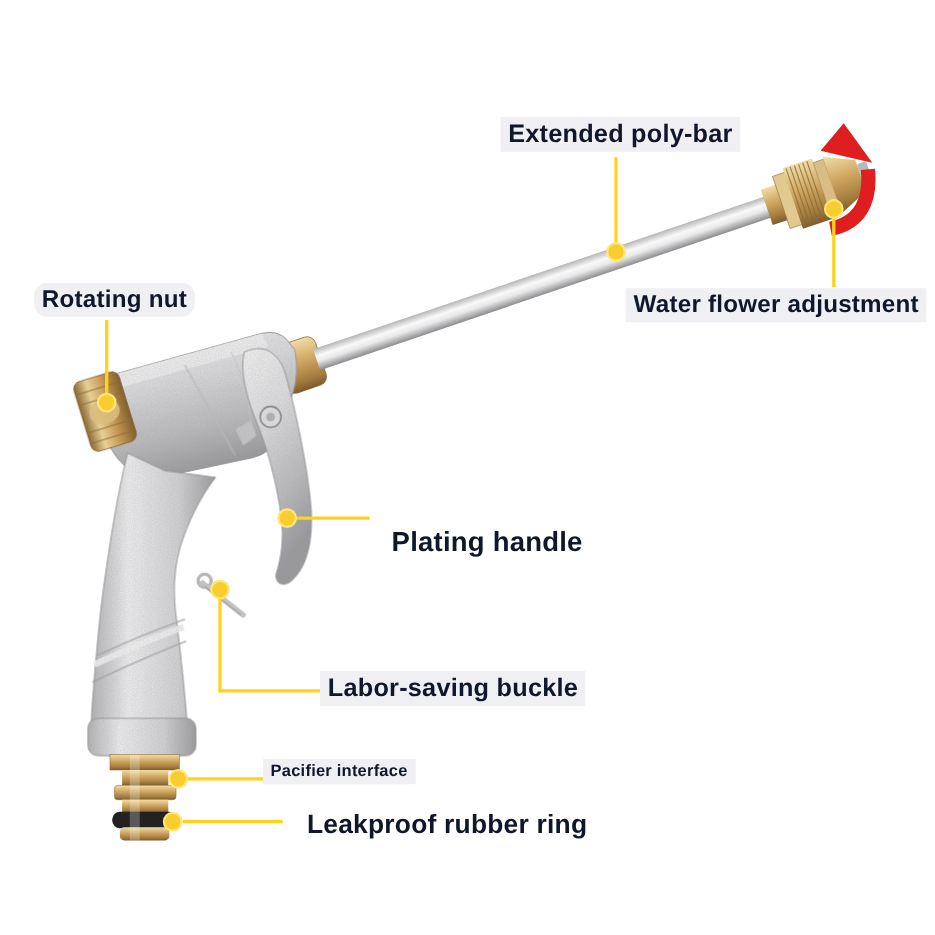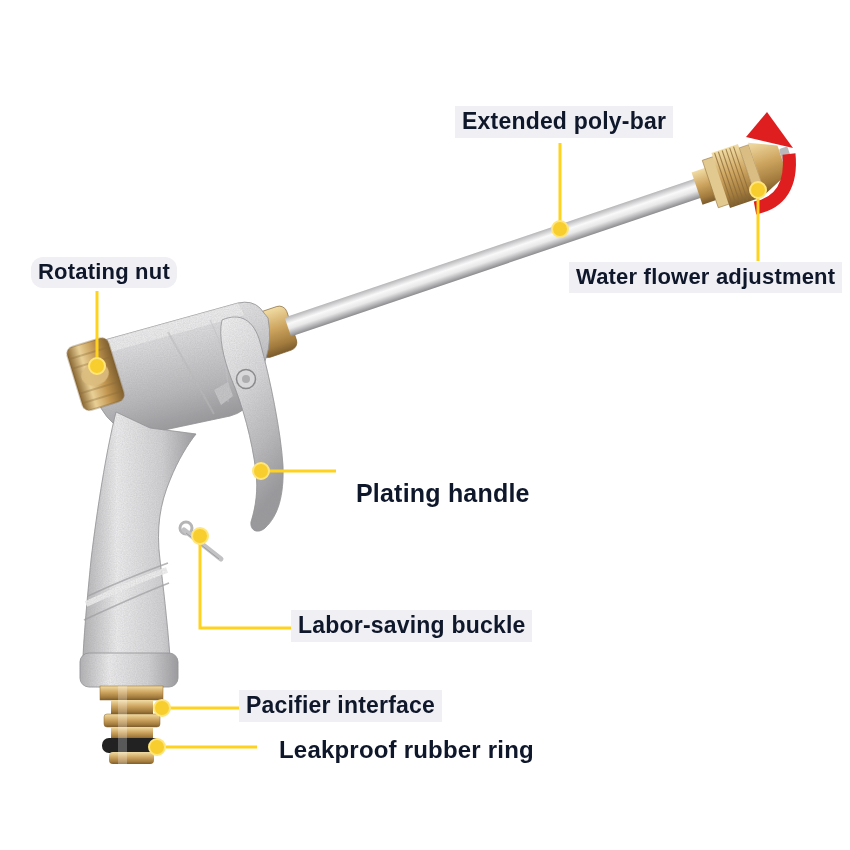--- a/index.html
+++ b/index.html
@@ -17,21 +17,21 @@
     line-height:1.12;
     white-space:nowrap;
     letter-spacing:0.2px;
   }
   .label.no-bg{background:transparent;}
   #lbl-poly     {left:455px;top:106px;font-size:23px;}
   #lbl-water    {left:569px;top:262px;font-size:22px;}
   #lbl-nut      {left:31px; top:257px;font-size:22px;border-radius:12px;}
   #lbl-handle   {left:337px;top:476px;font-size:25px;margin-left:12px;}
   #lbl-buckle   {left:291px;top:610px;font-size:23px;}
-  #lbl-pacifier {left:239px;top:690px;font-size:23px;}
+  #lbl-pacifier {left:239px;top:690px;font-size:15px;}
   #lbl-leak     {left:260px;top:734px;font-size:24px;margin-left:12px;}
 </style>
 </head>
 <body>
 
 <div id="stage">
 
   <svg id="artwork" width="850" height="850" viewBox="0 0 850 850">
     <defs>
       <linearGradient id="silverBody" x1="0" y1="0" x2="0.35" y2="1">

